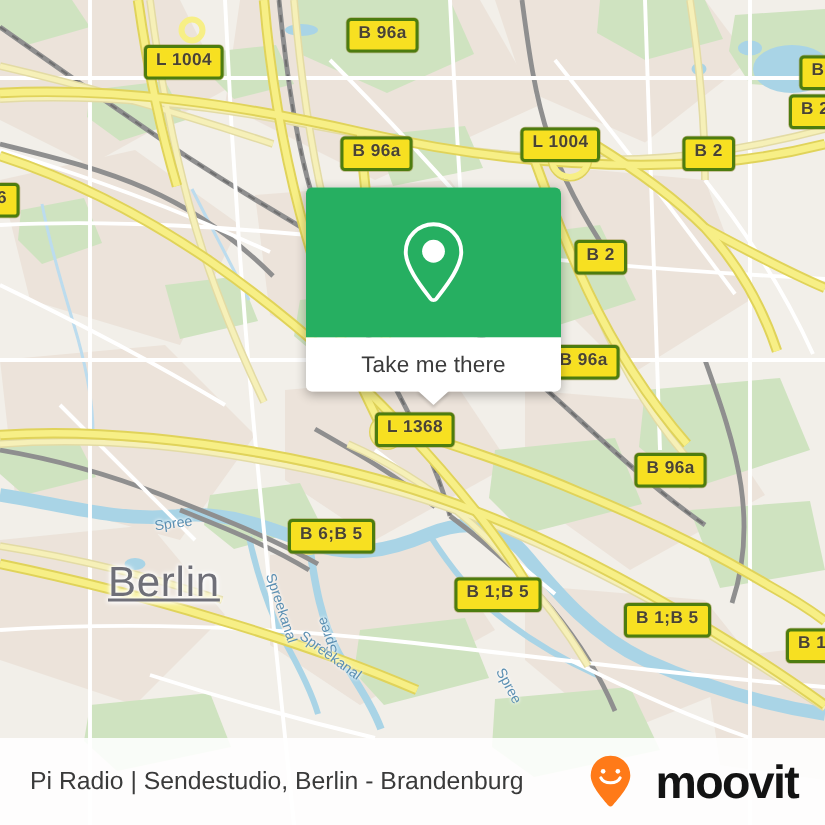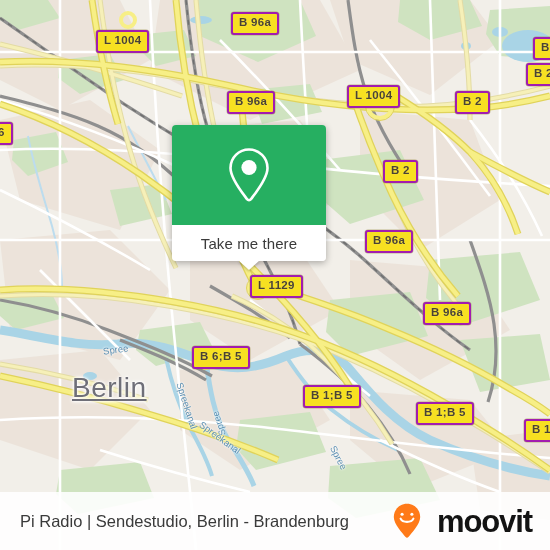--- a/index.html
+++ b/index.html
@@ -19,21 +19,21 @@
   #map-canvas {
     position: absolute; inset: 0;
     background: #f2efe9;
   }
   #map-svg { position: absolute; inset: 0; display: block; }
 
   
   .shield {
     position: absolute;
     background: #f7e021;
-    border: 2px solid #a21caf;
+    border: 2px solid #4d7c0f;
     border-radius: 3px;
     color: #4a4332;
     font-size: 11.5px;
     font-weight: bold;
     letter-spacing: .3px;
     line-height: 1;
     padding: 3px 6px 4px 6px;
     white-space: nowrap;
     box-shadow: 0 0 0 0.5px rgba(150,140,60,.55);
     text-shadow: 0 0 1px rgba(255,255,255,.35);
@@ -54,22 +54,22 @@
     position: absolute;
     color: #5b8fb2;
     font-size: 9.5px;
     white-space: nowrap;
     text-shadow: 0 0 2px #fff, 0 0 3px #fff;
   }
 
   
   #callout {
     position: absolute;
-    left: 172px; top: 125px;
-    width: 154px;
+    left: 204px; top: 125px;
+    width: 170px;
     border-radius: 4px;
     box-shadow: 0 2px 7px rgba(0,0,0,.30);
     overflow: visible;
     z-index: 40;
   }
   #callout-top {
     height: 100px;
     background: #26af61;
     border-radius: 4px 4px 0 0;
     display: flex;
@@ -350,21 +350,21 @@
   </div>
 
   <div>
     <div class="shield" style="left:231px; top:12px;">B 96a</div>
     <div class="shield" style="left:96px; top:30px;">L 1004</div>
     <div class="shield" style="left:227px; top:91px;">B 96a</div>
     <div class="shield" style="left:347px; top:85px;">L 1004</div>
     <div class="shield" style="left:455px; top:91px;">B 2</div>
     <div class="shield" style="left:383px; top:160px;">B 2</div>
     <div class="shield" style="left:365px; top:230px;">B 96a</div>
-    <div class="shield" style="left:250px; top:275px;">L 1129</div>
+    <div class="shield" style="left:250px; top:275px;">L 1368</div>
     <div class="shield" style="left:423px; top:302px;">B 96a</div>
     <div class="shield" style="left:192px; top:346px;">B 6;B 5</div>
     <div class="shield" style="left:303px; top:385px;">B 1;B 5</div>
     <div class="shield" style="left:416px; top:402px;">B 1;B 5</div>
     <div class="shield" style="left:-10px; top:122px;">6</div>
     <div class="shield" style="left:533px; top:37px;">B 9</div>
     <div class="shield" style="left:526px; top:63px;">B 2</div>
     <div class="shield" style="left:524px; top:419px;">B 1;</div>
   </div>
 

